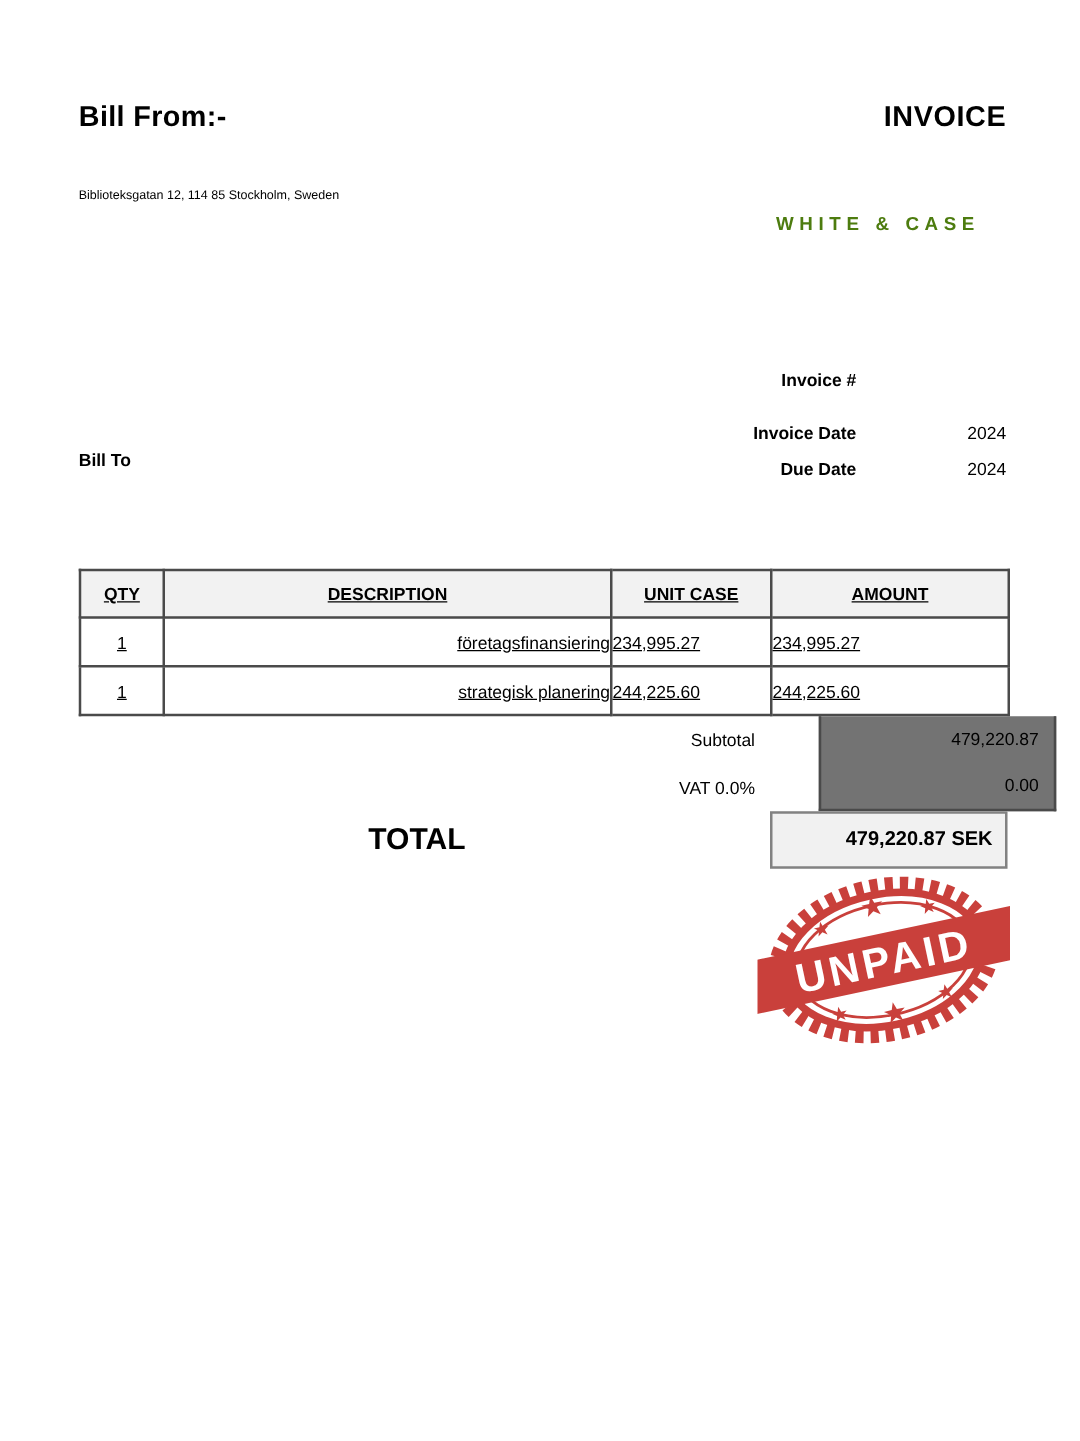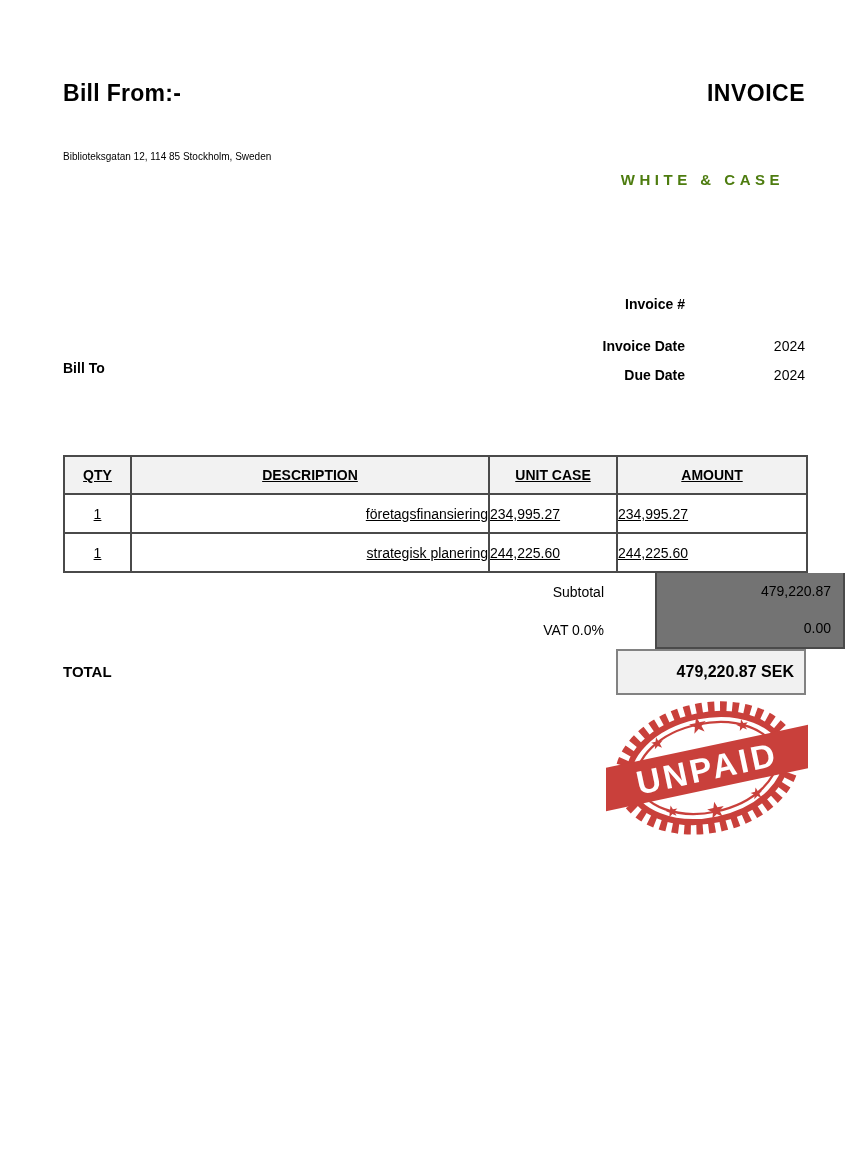--- a/index.html
+++ b/index.html
@@ -97,21 +97,21 @@
     border-bottom: 2px solid #4a4a4a;
     background: #737373;
     margin-left: 39px;
   }
   .amount-box .val {
     display: block; text-align: right; padding-right: 12px;
     font-size: 14px; line-height: 37px; height: 37px;
   }
   .total-label {
     position: absolute; left: 0; top: 76px; width: 541px;
-    text-align: left; font-size: 15px; font-weight: bold; line-height: 46px;
+    text-align: center; font-size: 24px; font-weight: bold; line-height: 46px;
   }
   .total-box {
     position: absolute; left: 553px; top: 76px;
     width: 190px; height: 46px;
     background: #f1f1f1;
     border: 2px solid #828282;
     text-align: right;
     font-size: 16px; font-weight: bold; line-height: 42px;
     padding-right: 10px;
     white-space: nowrap;

